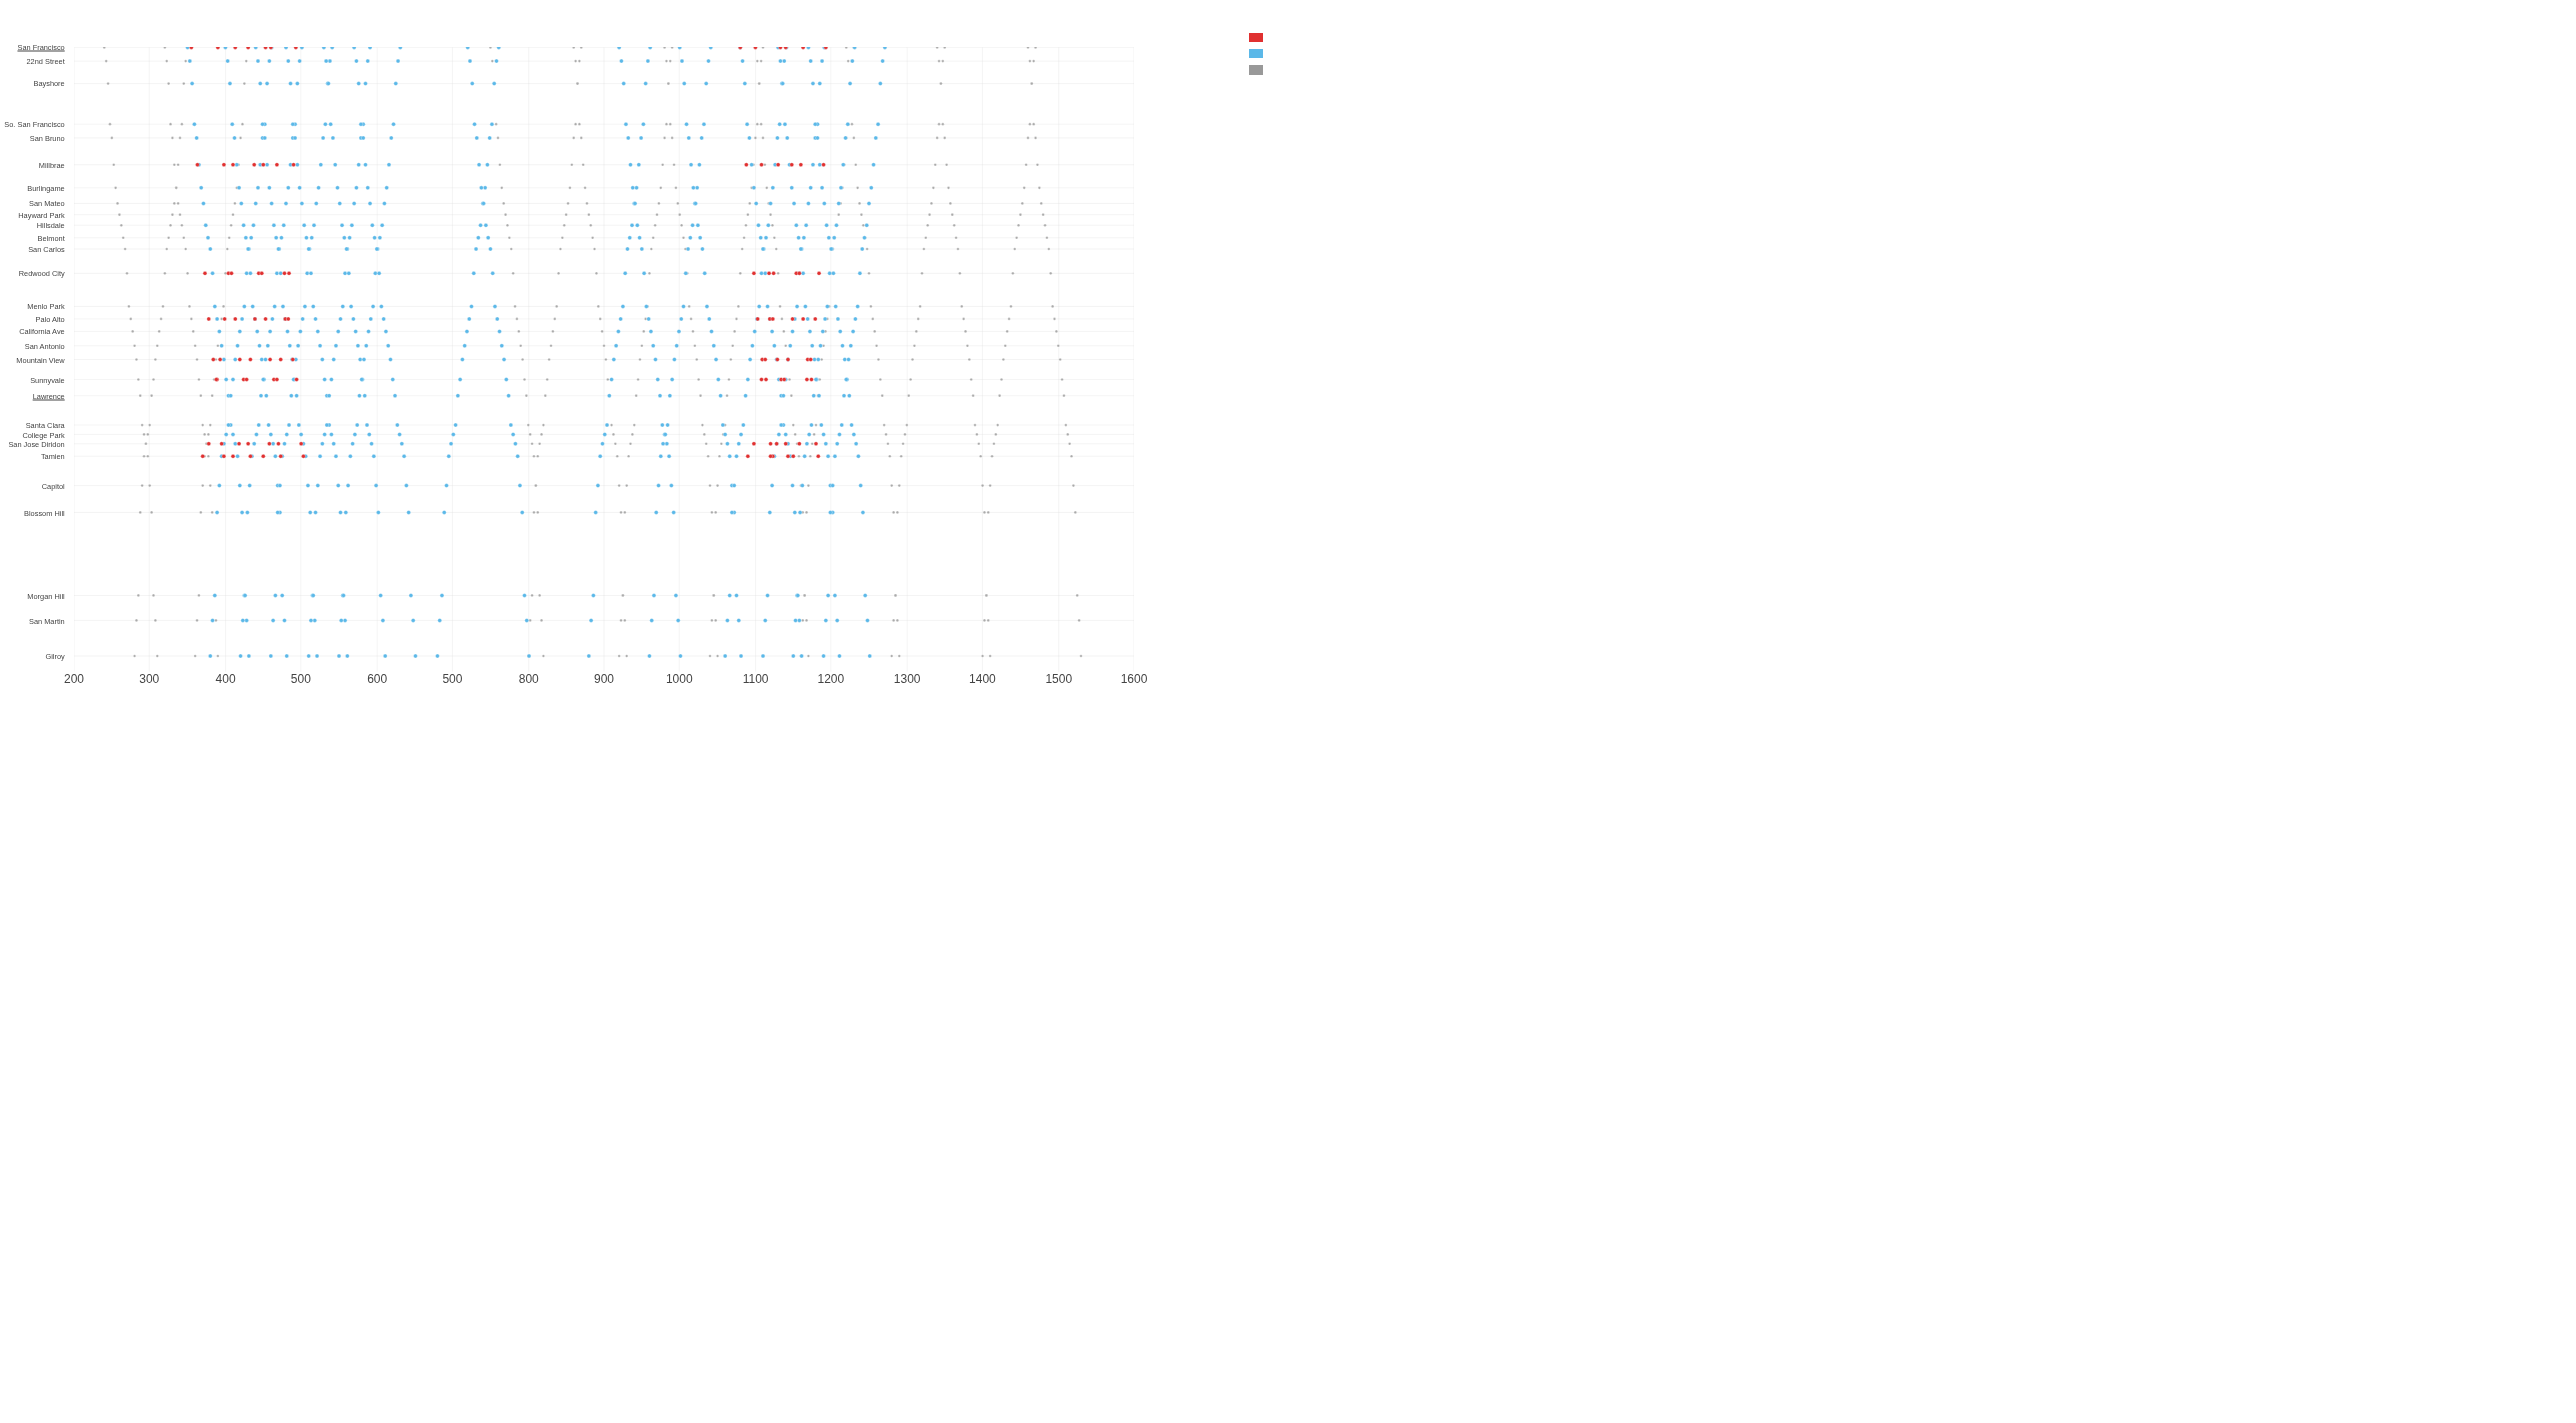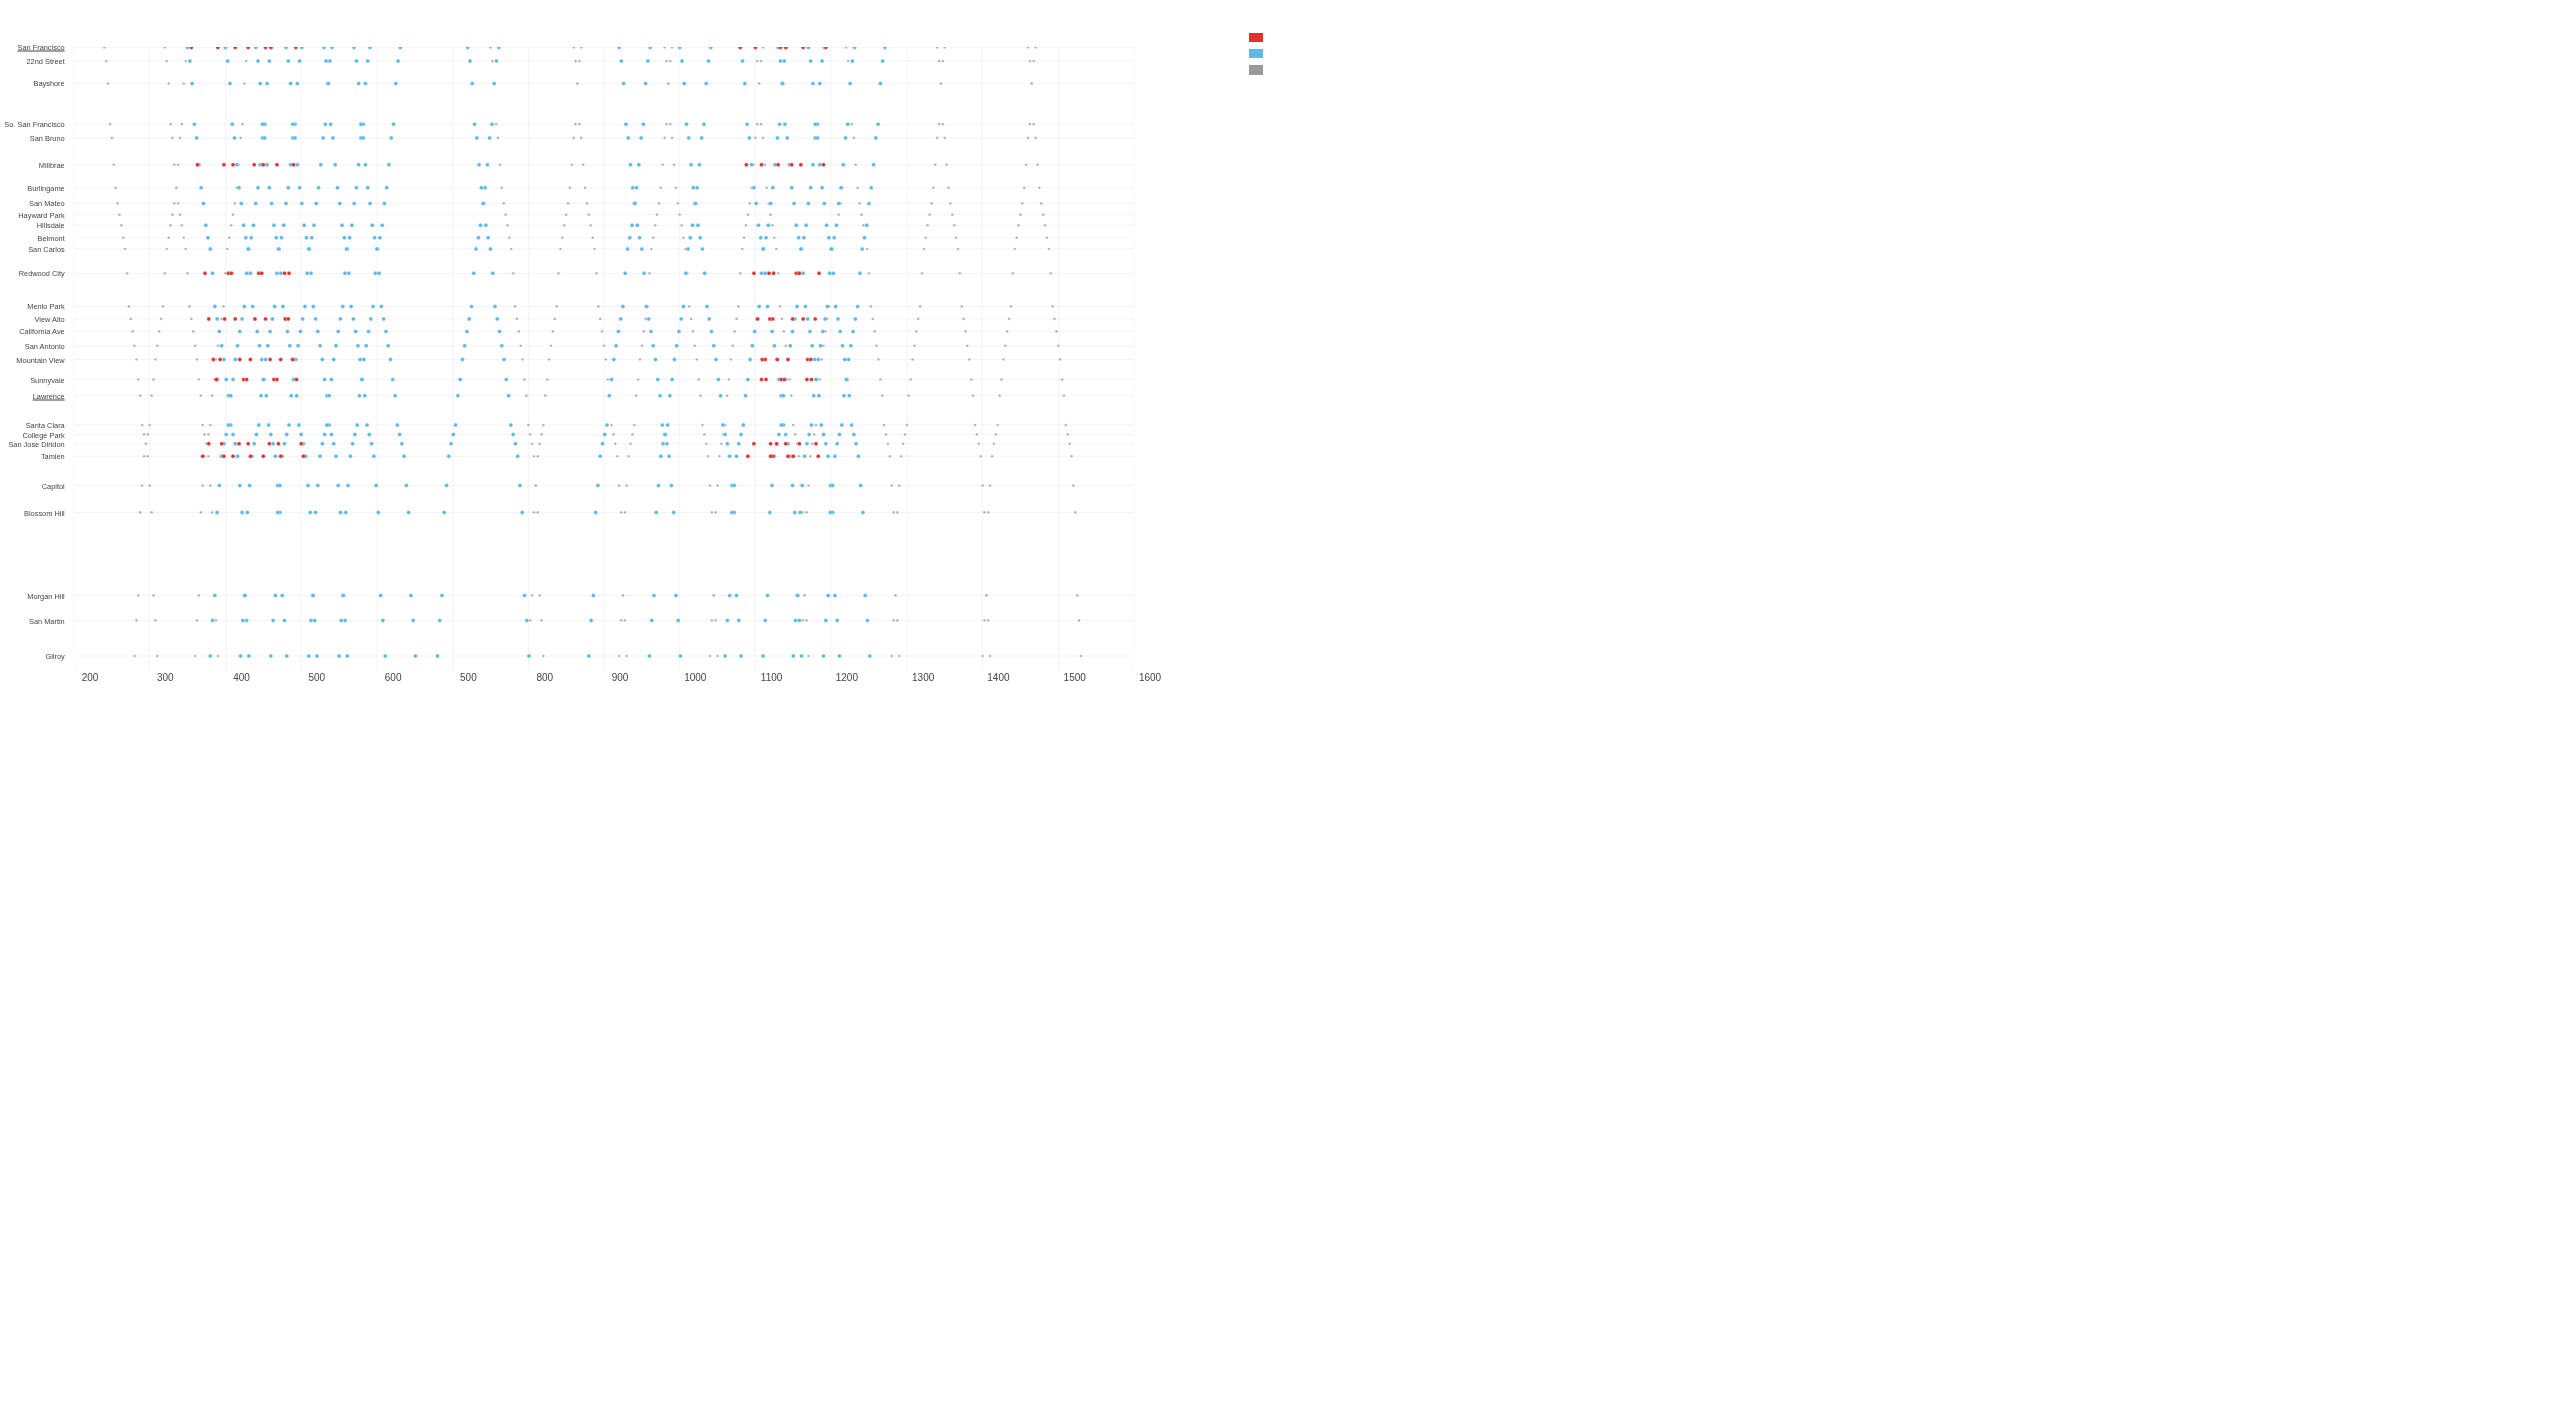--- a/index.html
+++ b/index.html
@@ -72,24 +72,23 @@
       position: absolute;
       bottom: 13.4px;
       left: 74px;
       right: 154px;
       height: 27px;
       display: flex;
       align-items: flex-start;
     }
     .x-label {
       position: absolute;
-      font-size: 10px;
+      font-size: 12px;
       color: #444;
       transform: translateX(-50%);
-      margin-left: 16px;
     }
     svg#chart-svg {
       position: absolute;
       top: 0;
       left: 0;
       width: 100%;
       height: 100%;
     }
   </style>
 </head>
@@ -121,21 +120,21 @@
       <div class="y-label" style="top: 14.5%; transform: translateY(-50%);">San Bruno</div>
       <div class="y-label" style="top: 18.8%; transform: translateY(-50%);">Millbrae</div>
       <div class="y-label" style="top: 22.5%; transform: translateY(-50%);">Burlingame</div>
       <div class="y-label" style="top: 25%; transform: translateY(-50%);">San Mateo</div>
       <div class="y-label" style="top: 26.8%; transform: translateY(-50%); padding-left: 38px;">Hayward Park</div>
       <div class="y-label" style="top: 28.5%; transform: translateY(-50%);">Hillsdale</div>
       <div class="y-label" style="top: 30.5%; transform: translateY(-50%);">Belmont</div>
       <div class="y-label" style="top: 32.3%; transform: translateY(-50%);">San Carlos</div>
       <div class="y-label" style="top: 36.2%; transform: translateY(-50%);">Redwood City</div>
       <div class="y-label" style="top: 41.5%; transform: translateY(-50%);">Menlo Park</div>
-      <div class="y-label" style="top: 43.5%; transform: translateY(-50%);">View Alto</div>
+      <div class="y-label" style="top: 43.5%; transform: translateY(-50%);">Palo Alto</div>
       <div class="y-label" style="top: 45.5%; transform: translateY(-50%);">California Ave</div>
       <div class="y-label" style="top: 47.8%; transform: translateY(-50%);">San Antonio</div>
       <div class="y-label" style="top: 50%; transform: translateY(-50%);">Mountain View</div>
       <div class="y-label" style="top: 53.2%; transform: translateY(-50%);">Sunnyvale</div>
       <div class="y-label" style="top: 55.8%; transform: translateY(-50%); text-decoration: underline;">Lawrence</div>
       <div class="y-label" style="top: 60.5%; transform: translateY(-50%);">Santa Clara</div>
       <div class="y-label" style="top: 62%; transform: translateY(-50%);">College Park</div>
       <div class="y-label" style="top: 63.5%; transform: translateY(-50%);">San Jose Diridon</div>
       <div class="y-label" style="top: 65.5%; transform: translateY(-50%);">Tamien</div>
       <div class="y-label" style="top: 70.2%; transform: translateY(-50%);">Capitol</div>

